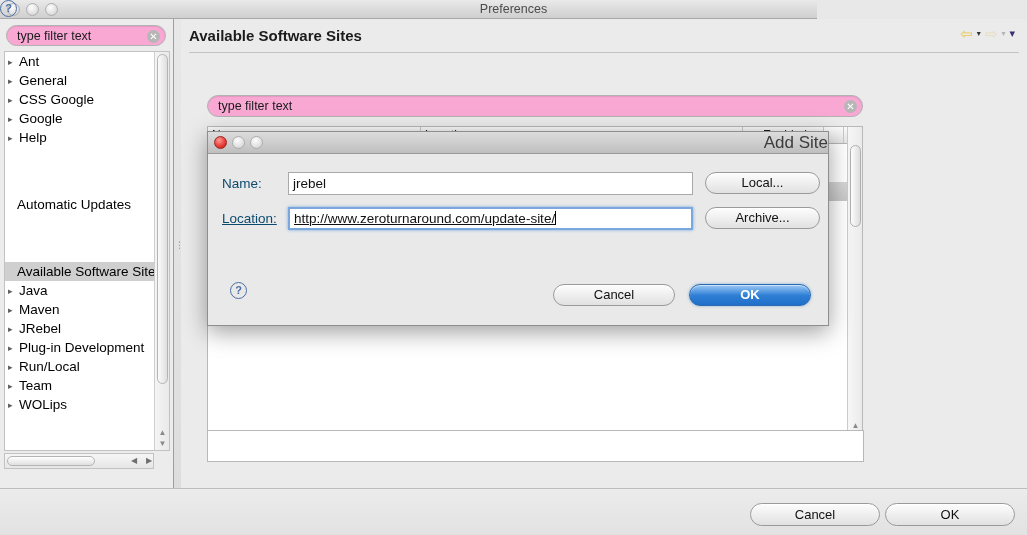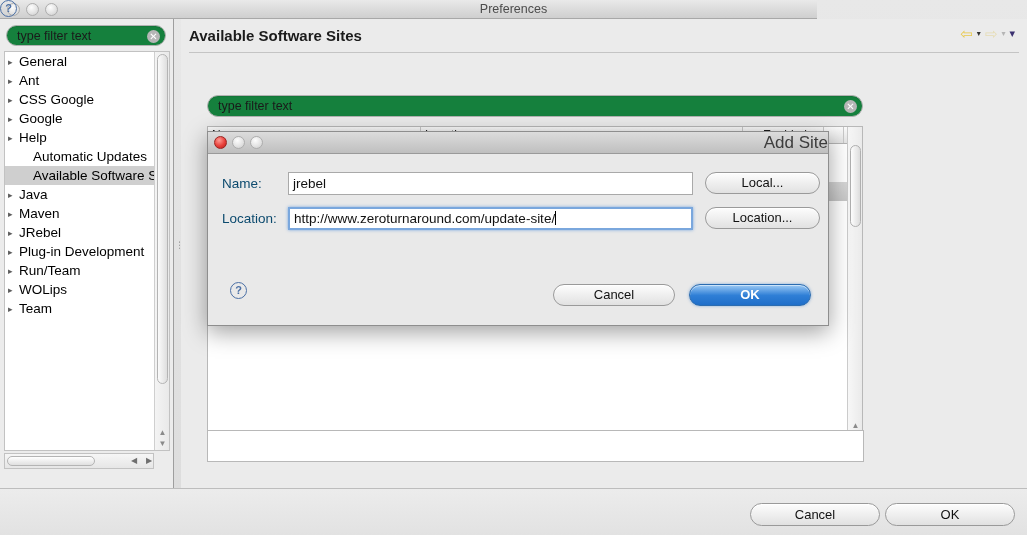--- a/index.html
+++ b/index.html
@@ -34,41 +34,41 @@
        border:1px solid #adadad; }
 
   
   #sidebar{
     position:absolute; left:0; top:19px; width:174px; height:469px;
     background:#ececec; border-right:1px solid #9e9e9e;
   }
   #filter-wrap{ position:absolute; left:6px; top:6px; width:160px; height:21px; }
   .searchfield{
     width:100%; height:21px; border:1px solid #b2b2b2; border-radius:11px;
-    background:#15803d; position:relative;
+    background:#f9a8d4; position:relative;
     box-shadow:inset 0 1px 1px rgba(0,0,0,.09);
   }
   .searchfield .txt{
     position:absolute; left:10px; top:3px; font-size:12.5px; color:#1a1a1a;
   }
   .clear-ic{
     position:absolute; right:5px; top:4px; width:13px; height:13px; border-radius:50%;
     background:#b6b6b6; color:#fff; font-size:10px; line-height:13px; text-align:center;
   }
 
   #tree{
     position:absolute; left:4px; top:32px; width:166px; height:400px;
     background:#fff; border:1px solid #c2c2c2; overflow:hidden;
   }
   .trow{
     height:19px; line-height:19px; white-space:nowrap; padding-left:3px;
     font-size:13.5px; color:#000; position:relative;
   }
   .trow.sel{ background:#cfcfcf; }
-  .trow.child{ padding-left:28px; }
+  .trow.child{ padding-left:12px;margin-top:48px; }
   .arrow{
     display:inline-block; width:11px; font-size:9px; color:#5c5c5c;
     position:relative; top:-1px;
   }
 
   
   #tree-vscroll{
     position:absolute; right:0; top:0; width:15px; height:100%;
     background:linear-gradient(to right,#f4f4f4,#e9e9e9);
     border-left:1px solid #cfcfcf;
@@ -257,34 +257,34 @@
 
     <div id="filter-wrap">
       <div class="searchfield">
         <span class="txt">type filter text</span>
         <span class="clear-ic">✕</span>
       </div>
     </div>
 
     <div id="tree">
       <div id="tree-rows">
+          <div class="trow"><span class="arrow">▸</span><span>Ant</span></div>
           <div class="trow"><span class="arrow">▸</span><span>General</span></div>
-          <div class="trow"><span class="arrow">▸</span><span>Ant</span></div>
           <div class="trow"><span class="arrow">▸</span><span>CSS Google</span></div>
           <div class="trow"><span class="arrow">▸</span><span>Google</span></div>
           <div class="trow"><span class="arrow">▸</span><span>Help</span></div>
           <div class="trow child"><span>Automatic Updates</span></div>
           <div class="trow sel child"><span>Available Software Sites</span></div>
           <div class="trow"><span class="arrow">▸</span><span>Java</span></div>
           <div class="trow"><span class="arrow">▸</span><span>Maven</span></div>
           <div class="trow"><span class="arrow">▸</span><span>JRebel</span></div>
           <div class="trow"><span class="arrow">▸</span><span>Plug-in Development</span></div>
-          <div class="trow"><span class="arrow">▸</span><span>Run/Team</span></div>
+          <div class="trow"><span class="arrow">▸</span><span>Run/Local</span></div>
+          <div class="trow"><span class="arrow">▸</span><span>Team</span></div>
           <div class="trow"><span class="arrow">▸</span><span>WOLips</span></div>
-          <div class="trow"><span class="arrow">▸</span><span>Team</span></div>
         </div>
       <div id="tree-vscroll">
         <div class="thumb"></div>
         <div class="sb-up">▲</div>
         <div class="sb-dn">▼</div>
       </div>
     </div>
 
     <div id="tree-hscroll">
       <div class="hthumb"></div>
@@ -414,24 +414,24 @@
       </div>
       <div class="t">Add Site</div>
     </div>
 
     <div class="dlg-label" style="left:14px; top:44px;">Name:</div>
     <div class="dlg-input" style="left:80px; top:40px; width:405px;">
       <span>jrebel</span>
     </div>
     <div class="dlg-btn" style="left:497px; top:40px;">Local...</div>
 
-    <div class="dlg-label" style="left:14px; top:79px;">Location:</div>
-    <div class="dlg-input focus" style="left:80px; top:75px; width:405px;">
+    <div class="dlg-label" style="left:14px; top:79px;text-decoration:underline;">Location:</div>
+    <div class="dlg-input focus" style="left:80px; top:75px; width:405px;text-decoration:underline;">
       <span>http://www.zeroturnaround.com/update-site/</span><span class="caret"></span>
     </div>
-    <div class="dlg-btn" style="left:497px; top:75px;">Location...</div>
+    <div class="dlg-btn" style="left:497px; top:75px;">Archive...</div>
 
     <div class="helpic" id="dlg-help">?</div>
     <div class="dlg-btn" style="left:345px; top:152px; width:122px;">Cancel</div>
     <div class="dlg-btn" id="dlg-btn-ok" style="left:481px; top:152px; width:122px;">OK</div>
   </div>
 
 </div>
 
 </body></html>

